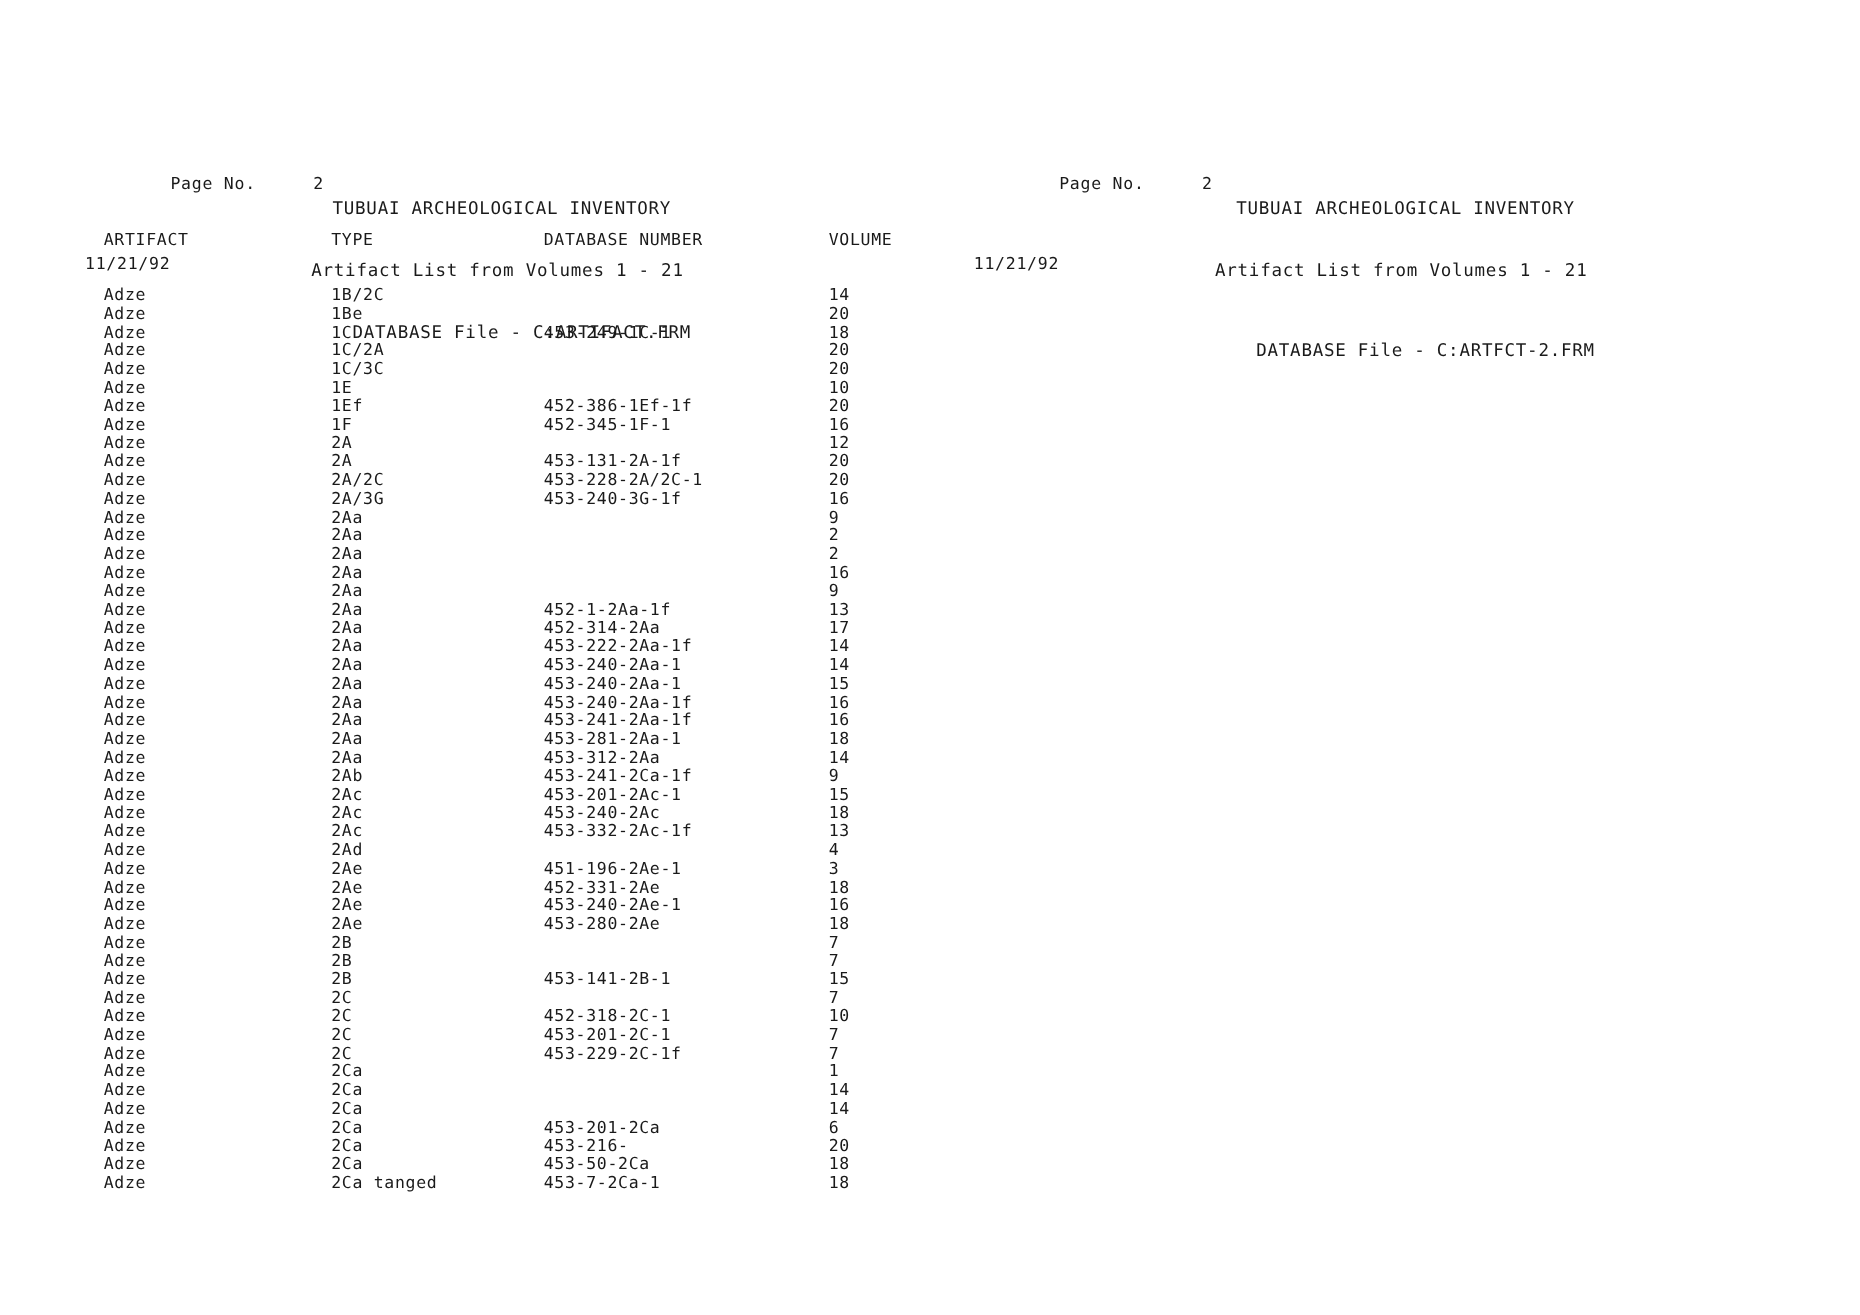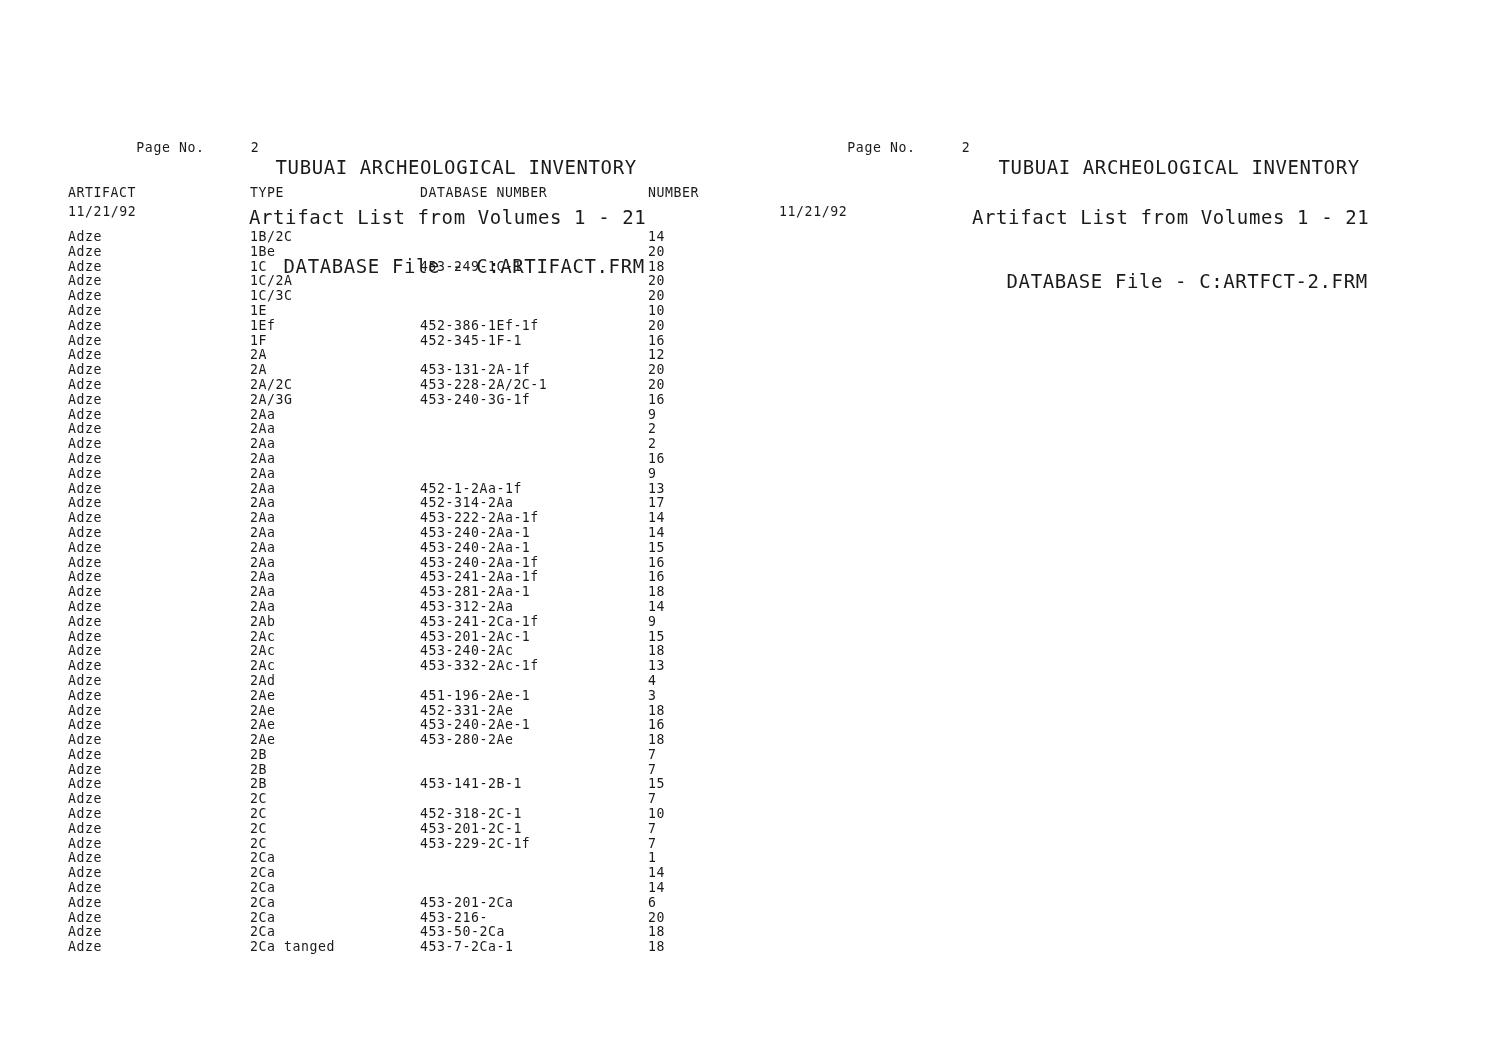--- a/index.html
+++ b/index.html
@@ -34,24 +34,24 @@
     font-size: 13.2px;
     line-height: 16px;
     letter-spacing: 0.6px;
   }
   .pageinfo .lineA { display: block; }
   .pageinfo .lineB { display: block; }
 
   .titleblock {
     position: absolute;
     white-space: pre;
-    font-size: 19px;
+    font-size: 14px;
     line-height: 16.5px;
     letter-spacing: 0.6px;
-    text-align: center;
+    text-align: left;
   }
   .titleblock span { display: block; }
   .t1 { padding-left: 0px; }
   .t2 { padding-left: 0px; }
   .t3 { padding-left: 0px; }
 
   table.grid {
     position: absolute;
     border-collapse: collapse;
     font-size: 13.2px;
@@ -67,21 +67,21 @@
     vertical-align: top;
     font-size: 13.2px;
     text-align: left;
   }
   table.grid thead th {
     height: 44px;
     vertical-align: top;
   }
 
   
-  .tbl-left { left: 68px; top: 186px; width: 660px; }
+  .tbl-left { left: 83px; top: 186px; width: 660px; }
   .tbl-left col.c-artifact { width: 182px; }
   .tbl-left col.c-type     { width: 170px; }
   .tbl-left col.c-spec     { width: 228px; }
   .tbl-left col.c-vol      { width: 80px; }
 
   .hdr-vol { text-align: right; padding-right: 2px; }
   .cell-vol { text-align: right; padding-right: 2px; }
 </style>
 </head>
 <body>
@@ -105,21 +105,21 @@
 
     <table class="grid tbl-left">
       <colgroup>
         <col class="c-artifact"><col class="c-type"><col class="c-spec"><col class="c-vol">
       </colgroup>
       <thead>
         <tr>
           <th>ARTIFACT</th>
           <th>TYPE</th>
           <th>DATABASE NUMBER</th>
-          <th class="hdr-vol">NUMBER</th>
+          <th class="hdr-vol">VOLUME</th>
         </tr>
       </thead>
       <tbody id="left-body"><tr><td>Adze</td><td>1B/2C</td><td></td><td class="cell-vol">14</td></tr><tr><td>Adze</td><td>1Be</td><td></td><td class="cell-vol">20</td></tr><tr><td>Adze</td><td>1C</td><td>453-249-1C-1</td><td class="cell-vol">18</td></tr><tr><td>Adze</td><td>1C/2A</td><td></td><td class="cell-vol">20</td></tr><tr><td>Adze</td><td>1C/3C</td><td></td><td class="cell-vol">20</td></tr><tr><td>Adze</td><td>1E</td><td></td><td class="cell-vol">10</td></tr><tr><td>Adze</td><td>1Ef</td><td>452-386-1Ef-1f</td><td class="cell-vol">20</td></tr><tr><td>Adze</td><td>1F</td><td>452-345-1F-1</td><td class="cell-vol">16</td></tr><tr><td>Adze</td><td>2A</td><td></td><td class="cell-vol">12</td></tr><tr><td>Adze</td><td>2A</td><td>453-131-2A-1f</td><td class="cell-vol">20</td></tr><tr><td>Adze</td><td>2A/2C</td><td>453-228-2A/2C-1</td><td class="cell-vol">20</td></tr><tr><td>Adze</td><td>2A/3G</td><td>453-240-3G-1f</td><td class="cell-vol">16</td></tr><tr><td>Adze</td><td>2Aa</td><td></td><td class="cell-vol">9</td></tr><tr><td>Adze</td><td>2Aa</td><td></td><td class="cell-vol">2</td></tr><tr><td>Adze</td><td>2Aa</td><td></td><td class="cell-vol">2</td></tr><tr><td>Adze</td><td>2Aa</td><td></td><td class="cell-vol">16</td></tr><tr><td>Adze</td><td>2Aa</td><td></td><td class="cell-vol">9</td></tr><tr><td>Adze</td><td>2Aa</td><td>452-1-2Aa-1f</td><td class="cell-vol">13</td></tr><tr><td>Adze</td><td>2Aa</td><td>452-314-2Aa</td><td class="cell-vol">17</td></tr><tr><td>Adze</td><td>2Aa</td><td>453-222-2Aa-1f</td><td class="cell-vol">14</td></tr><tr><td>Adze</td><td>2Aa</td><td>453-240-2Aa-1</td><td class="cell-vol">14</td></tr><tr><td>Adze</td><td>2Aa</td><td>453-240-2Aa-1</td><td class="cell-vol">15</td></tr><tr><td>Adze</td><td>2Aa</td><td>453-240-2Aa-1f</td><td class="cell-vol">16</td></tr><tr><td>Adze</td><td>2Aa</td><td>453-241-2Aa-1f</td><td class="cell-vol">16</td></tr><tr><td>Adze</td><td>2Aa</td><td>453-281-2Aa-1</td><td class="cell-vol">18</td></tr><tr><td>Adze</td><td>2Aa</td><td>453-312-2Aa</td><td class="cell-vol">14</td></tr><tr><td>Adze</td><td>2Ab</td><td>453-241-2Ca-1f</td><td class="cell-vol">9</td></tr><tr><td>Adze</td><td>2Ac</td><td>453-201-2Ac-1</td><td class="cell-vol">15</td></tr><tr><td>Adze</td><td>2Ac</td><td>453-240-2Ac</td><td class="cell-vol">18</td></tr><tr><td>Adze</td><td>2Ac</td><td>453-332-2Ac-1f</td><td class="cell-vol">13</td></tr><tr><td>Adze</td><td>2Ad</td><td></td><td class="cell-vol">4</td></tr><tr><td>Adze</td><td>2Ae</td><td>451-196-2Ae-1</td><td class="cell-vol">3</td></tr><tr><td>Adze</td><td>2Ae</td><td>452-331-2Ae</td><td class="cell-vol">18</td></tr><tr><td>Adze</td><td>2Ae</td><td>453-240-2Ae-1</td><td class="cell-vol">16</td></tr><tr><td>Adze</td><td>2Ae</td><td>453-280-2Ae</td><td class="cell-vol">18</td></tr><tr><td>Adze</td><td>2B</td><td></td><td class="cell-vol">7</td></tr><tr><td>Adze</td><td>2B</td><td></td><td class="cell-vol">7</td></tr><tr><td>Adze</td><td>2B</td><td>453-141-2B-1</td><td class="cell-vol">15</td></tr><tr><td>Adze</td><td>2C</td><td></td><td class="cell-vol">7</td></tr><tr><td>Adze</td><td>2C</td><td>452-318-2C-1</td><td class="cell-vol">10</td></tr><tr><td>Adze</td><td>2C</td><td>453-201-2C-1</td><td class="cell-vol">7</td></tr><tr><td>Adze</td><td>2C</td><td>453-229-2C-1f</td><td class="cell-vol">7</td></tr><tr><td>Adze</td><td>2Ca</td><td></td><td class="cell-vol">1</td></tr><tr><td>Adze</td><td>2Ca</td><td></td><td class="cell-vol">14</td></tr><tr><td>Adze</td><td>2Ca</td><td></td><td class="cell-vol">14</td></tr><tr><td>Adze</td><td>2Ca</td><td>453-201-2Ca</td><td class="cell-vol">6</td></tr><tr><td>Adze</td><td>2Ca</td><td>453-216-</td><td class="cell-vol">20</td></tr><tr><td>Adze</td><td>2Ca</td><td>453-50-2Ca</td><td class="cell-vol">18</td></tr><tr><td>Adze</td><td>2Ca tanged</td><td>453-7-2Ca-1</td><td class="cell-vol">18</td></tr></tbody>
     </table>
   </div>
 
   <div class="panel panel-right">
 
     <div class="pageinfo" style="left:35px; top:92px;">
       <span class="lineA">

